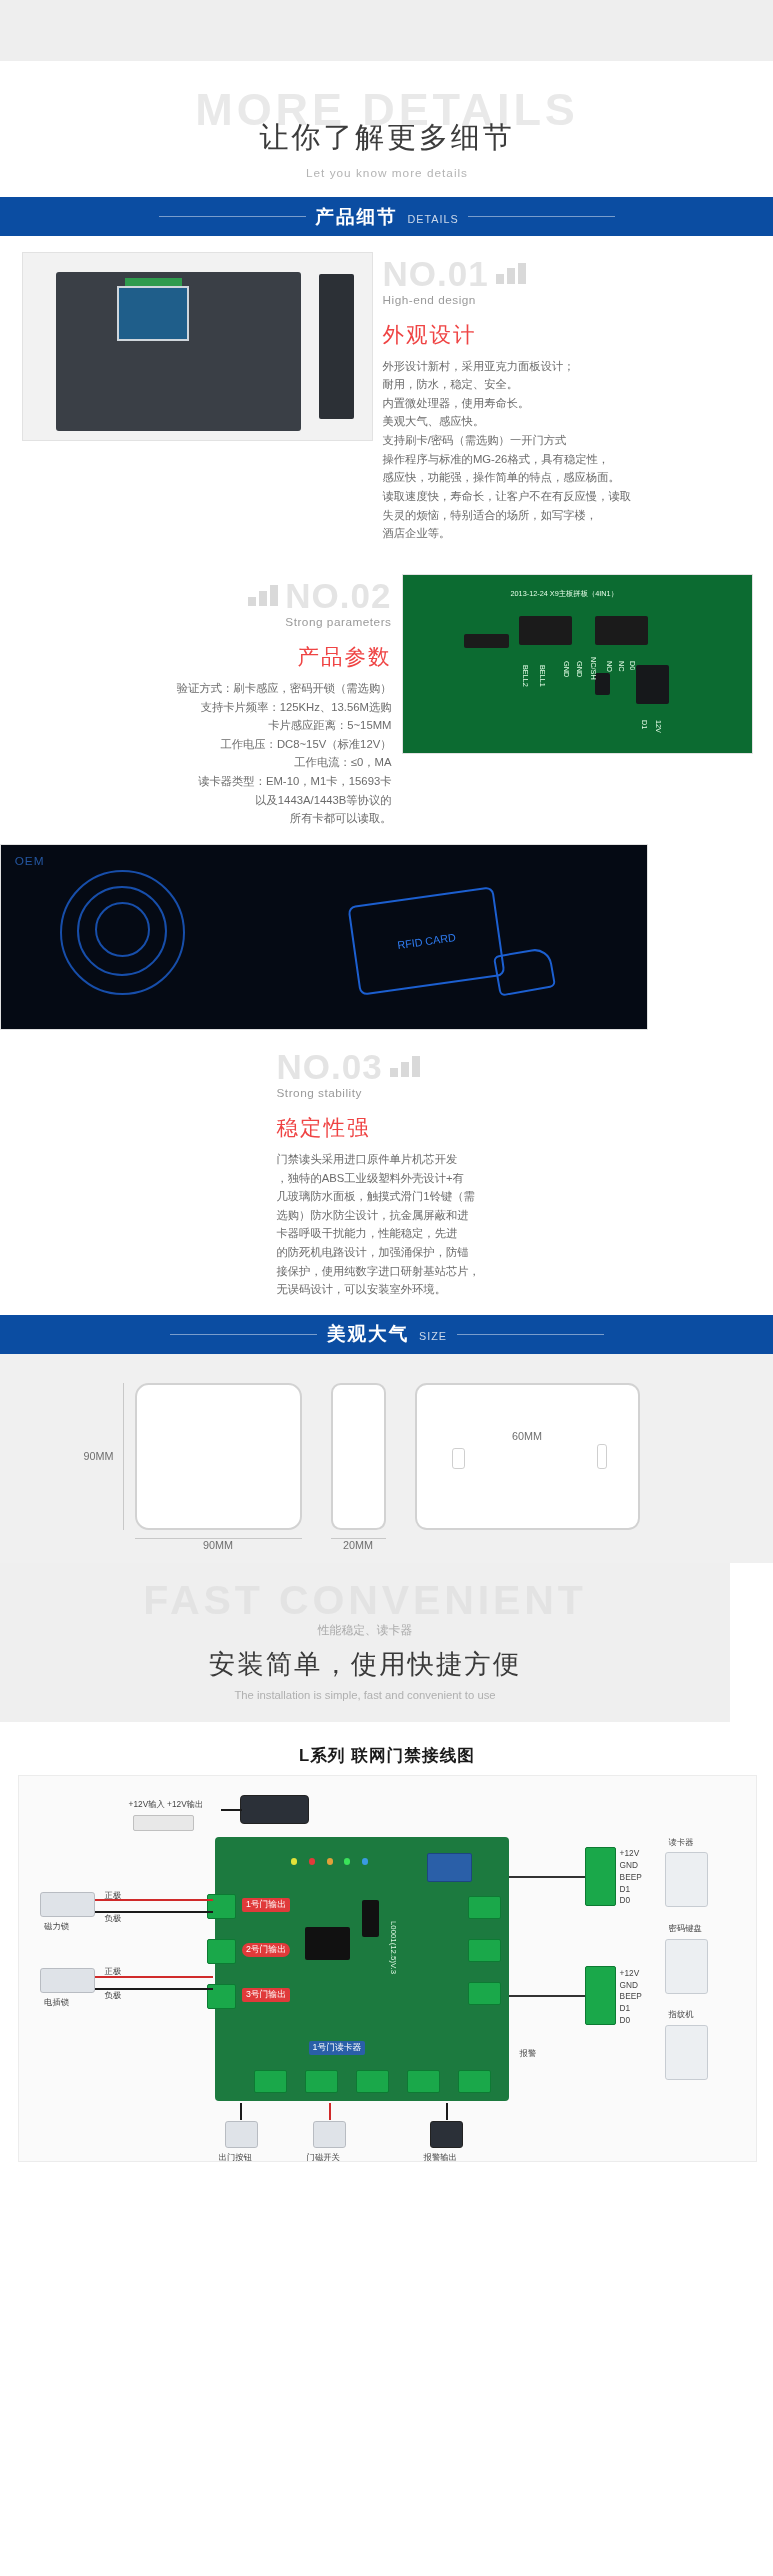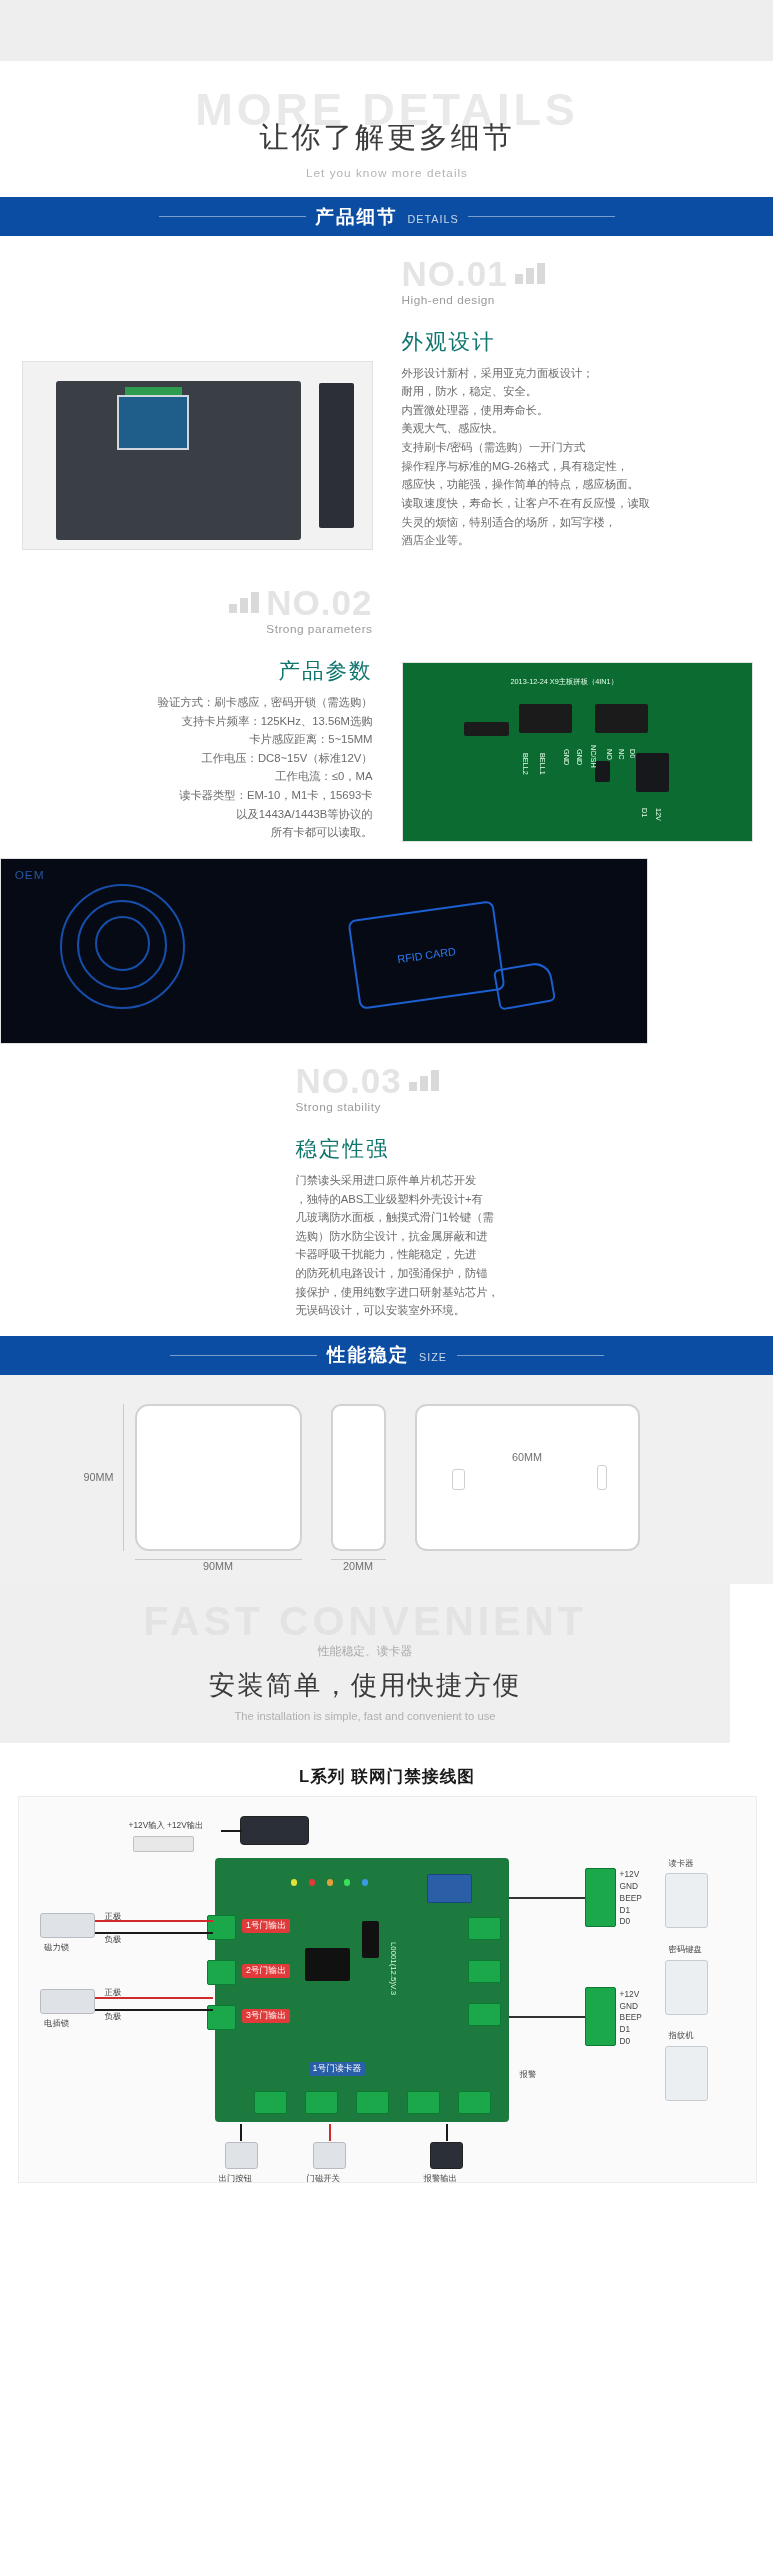--- a/index.html
+++ b/index.html
@@ -72,22 +72,22 @@
     letter-spacing: 1px;
     margin-right: 9.8px;
     padding-top: 3.9px;
   }
 
   
   .row {
     width: 774px;
     display: flex;
     padding: 15.7px 21.5px;
-    gap: 29px;
-    align-items: flex-end;
+    gap: 10px;
+    align-items: flex-start;
   }
   .row.rev { }
 
   .photo {
     flex: 0 0 auto;
     border: 1px solid #e2e2e2;
     overflow: hidden;
     position: relative;
   }
   .ph-1 { width: 351px; height: 189px; background: #f2f2f2; }
@@ -109,22 +109,22 @@
   .no-bars i:nth-child(2) { height: 15.7px; }
   .no-bars i:nth-child(3) { height: 21.5px; }
   .no-sub {
     font-size: 11.8px;
     color: #9a9a9a;
     margin-top: 2px;
     letter-spacing: 0.5px;
   }
   .no-title {
     font-size: 21.5px;
-    color: #0f766e;
-    margin-top: 20px;
+    color: #ef4444;
+    margin-top: 13px;
     letter-spacing: 2px;
   }
   .no-body {
     font-size: 11.3px;
     color: #6b6b6b;
     line-height: 1.65;
     margin-top: 7.8px;
   }
   .right-al { text-align: right; }
   .right-al .no-wrap-line { justify-content: flex-end; }
@@ -436,21 +436,21 @@
 选购）防水防尘设计，抗金属屏蔽和进
 卡器呼吸干扰能力，性能稳定，先进
 的防死机电路设计，加强涌保护，防锚
 接保护，使用纯数字进口研射基站芯片，
 无误码设计，可以安装室外环境。</div>
     </div>
   </div>
 
   <div class="sec-bar">
     <div class="wing"></div>
-    <div class="cn">性能稳定</div>
+    <div class="cn">美观大气</div>
     <div class="en">SIZE</div>
     <div class="wing"></div>
   </div>
 
   <div class="size-wrap">
     <div class="dim-unit">
       <div class="sq"></div>
       <div class="tick-h"></div>
       <div class="tick-v"></div>
       <div class="dim-label below">90MM</div>
@@ -486,21 +486,21 @@
       <div class="term white" style="left:114px; top:39px; width:61px; height:15.7px;"></div>
 
       <div class="dev dark" style="left:221px; top:19.6px; width:69px; height:29px; border-radius:3.9px;"></div>
       <div class="wire blk" style="left:202px; top:33px; width:21.5px; height:2px;"></div>
 
       <div class="board">
         <div class="term" style="left:-7.8px; top:57px; width:29px; height:25.5px;"></div>
         <div class="term" style="left:-7.8px; top:102px; width:29px; height:25.5px;"></div>
         <div class="term" style="left:-7.8px; top:147px; width:29px; height:25.5px;"></div>
         <div class="band-lbl" style="left:27.4px; top:61px;">1号门输出</div>
-        <div class="band-lbl" style="left:27.4px; top:106px;">2号门输出</div>
+        <div class="band-lbl" style="left:27.4px; top:106px;border-radius:7px;">2号门输出</div>
         <div class="band-lbl" style="left:27.4px; top:151px;">3号门输出</div>
         <div class="band-lbl blue" style="left:94px; top:204px;">1号门读卡器</div>
 
         <div class="chip" style="left:90px; top:90px; width:45px; height:33px;"></div>
         <div class="chip" style="left:147px; top:63px; width:17.6px; height:37px;"></div>
         <div class="pcb-text vert" style="left:174px; top:84px;">L0001(12.5)V.3</div>
 
         <div class="led" style="left:76px; top:21.5px; background:#e2e23a;"></div>
         <div class="led" style="left:94px; top:21.5px; background:#e23a3a;"></div>
         <div class="led" style="left:112px; top:21.5px; background:#e2a03a;"></div>

